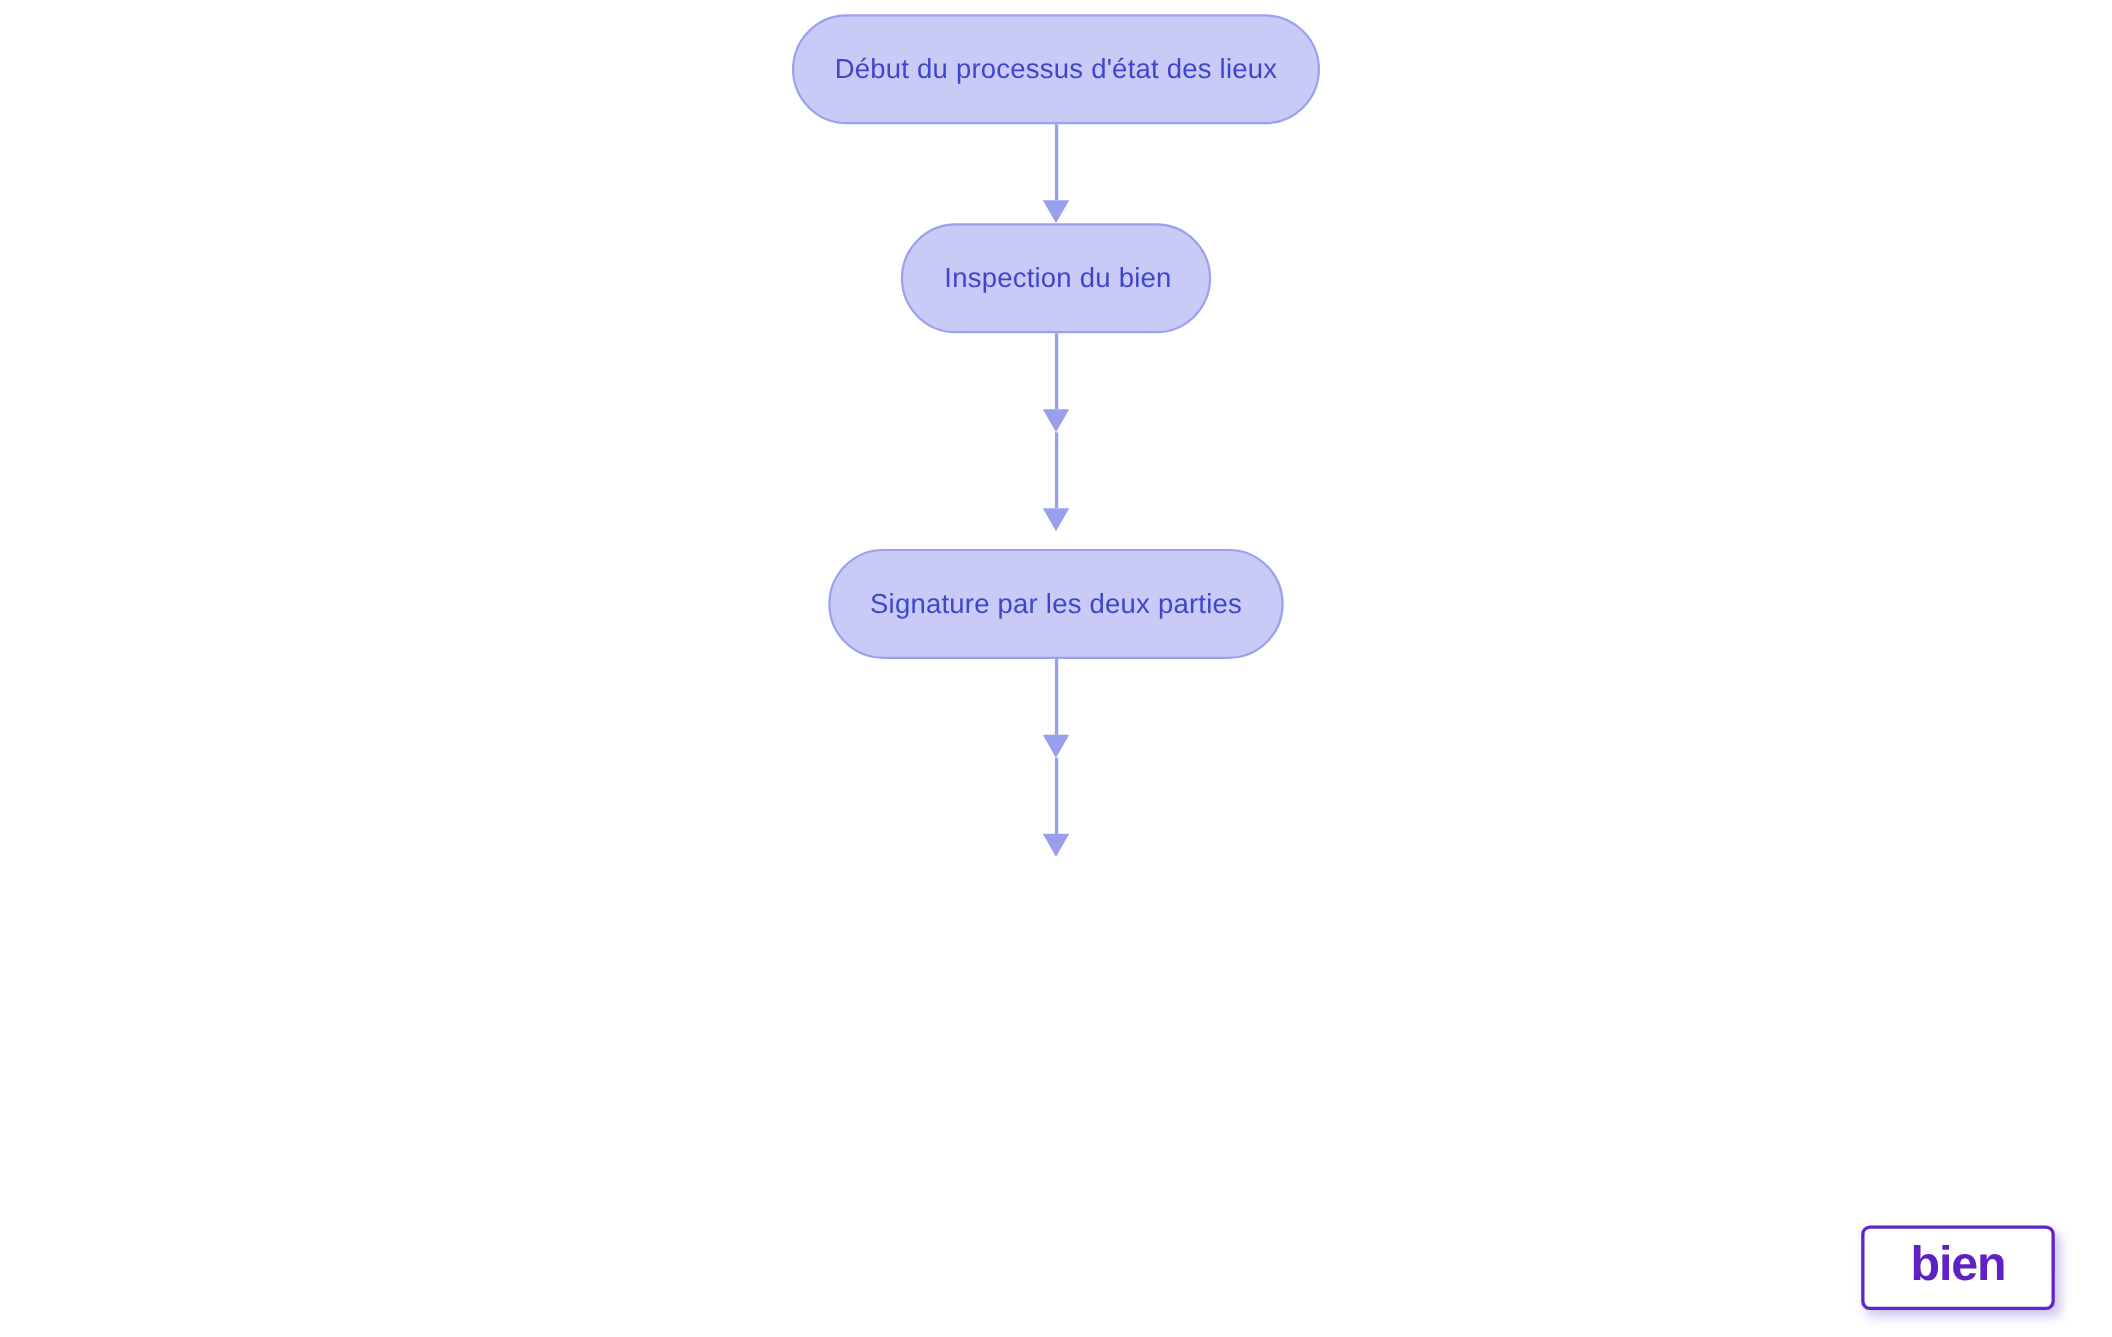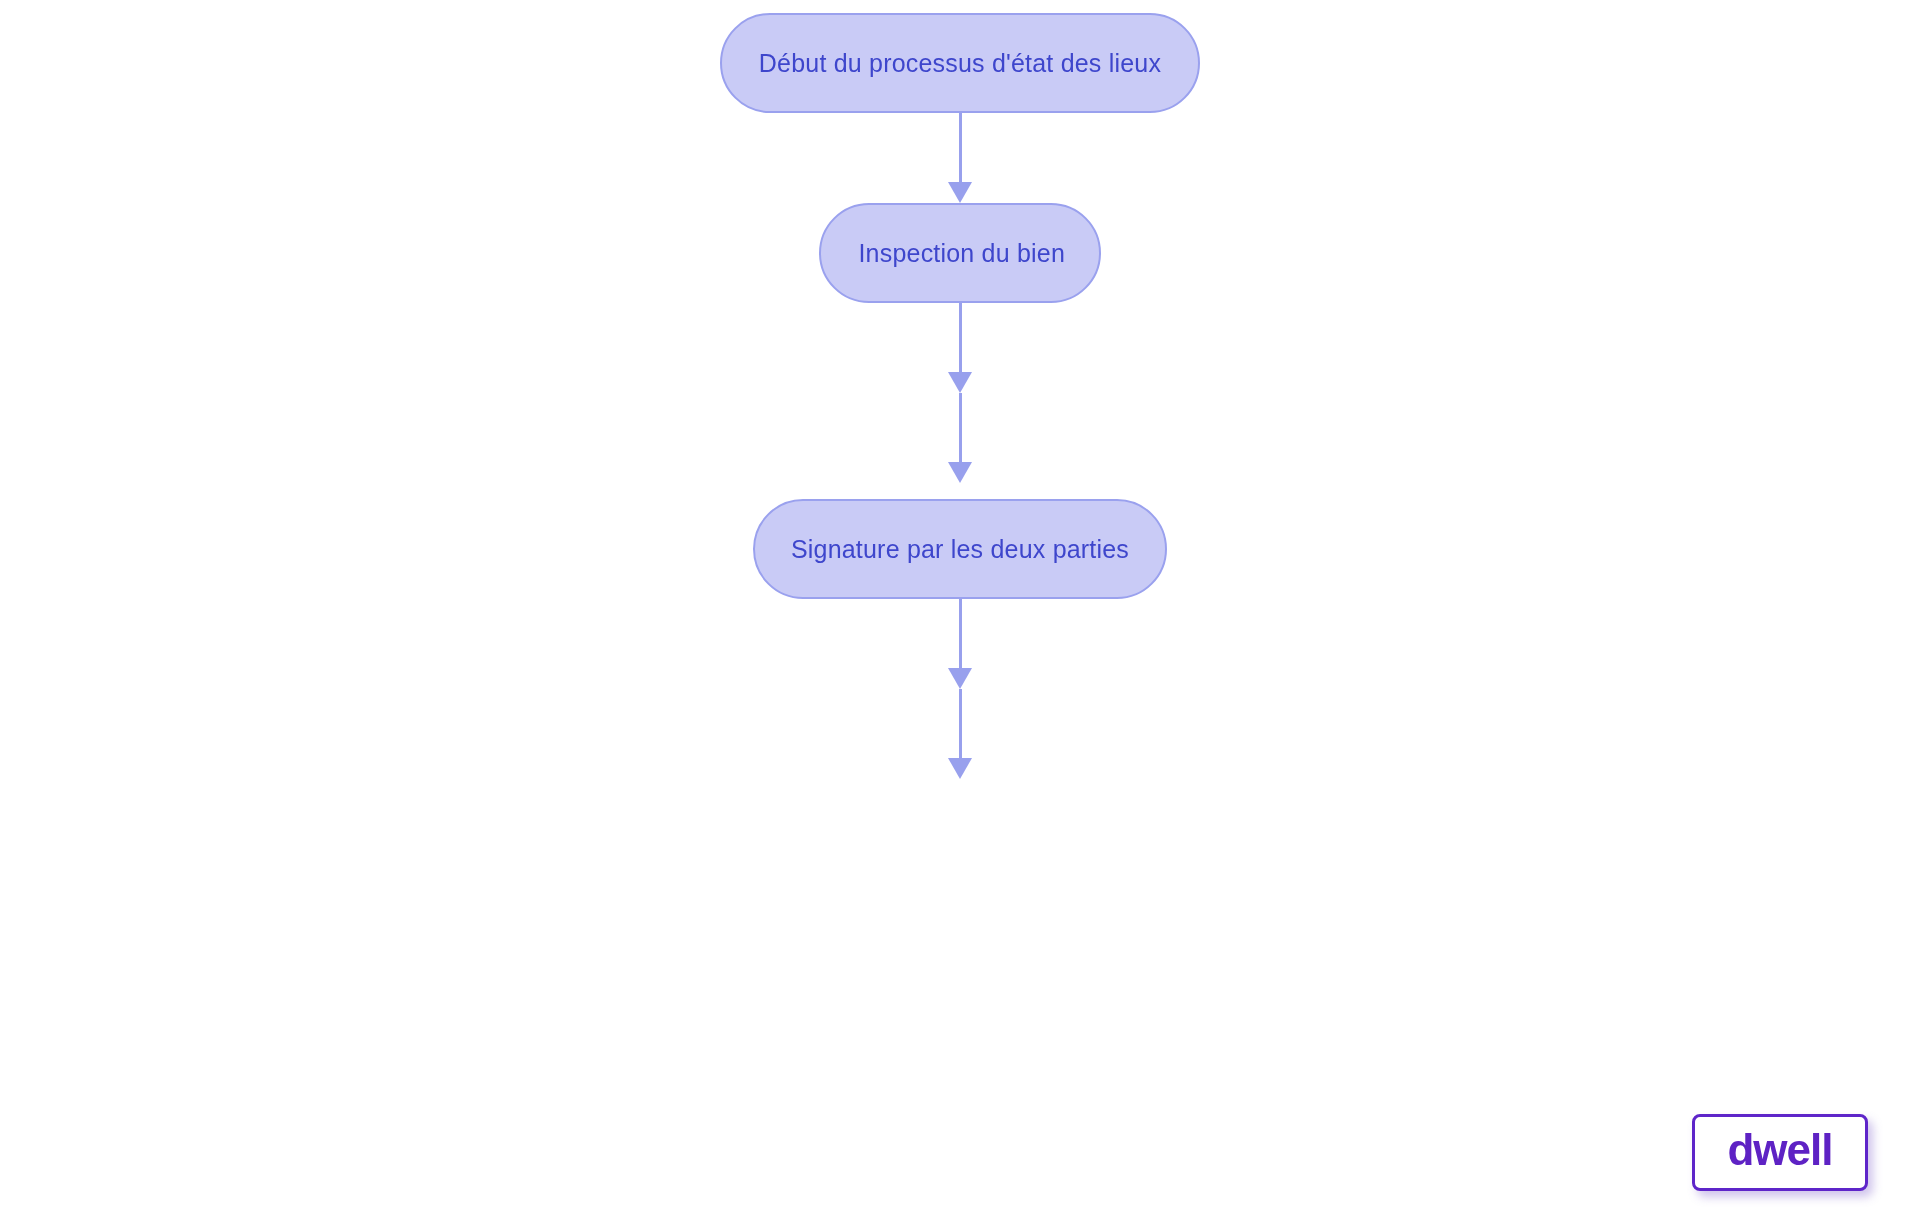--- a/index.html
+++ b/index.html
@@ -131,16 +131,16 @@
 
     <div class="connector">
       <div class="line"></div>
       <div class="arrowhead"></div>
     </div>
 
 
   </div>
 
   <div class="watermark">
-    <span>dwell</span>
+    <span>bien</span>
   </div>
 
 </div>
 
 </body></html>

